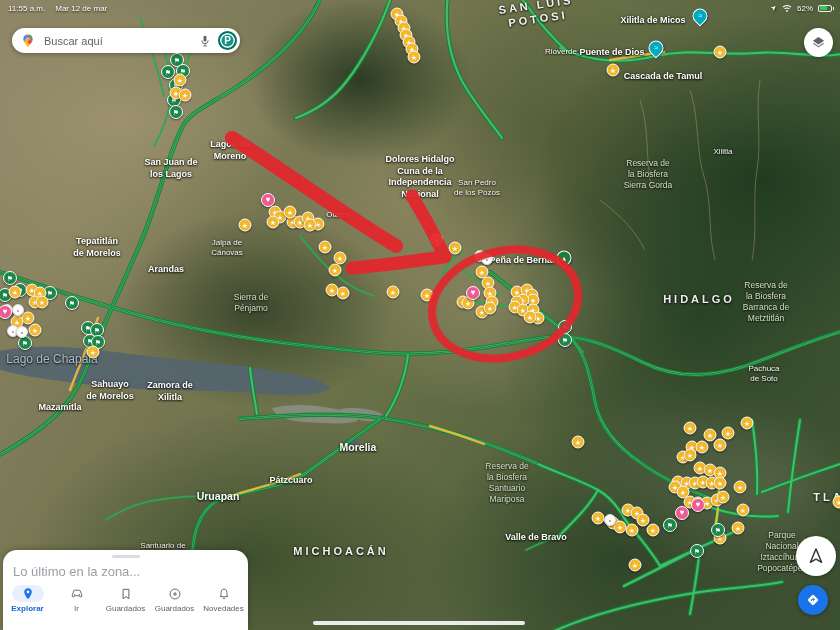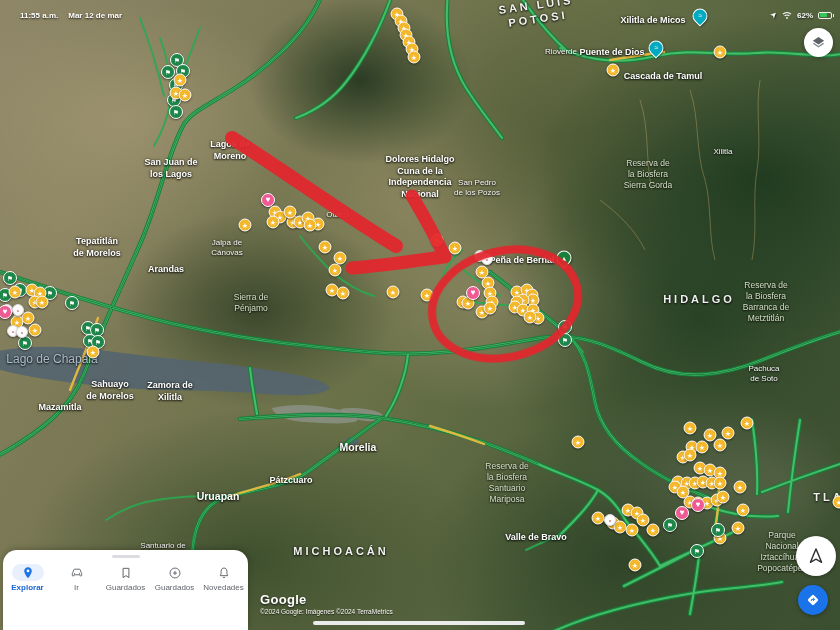--- a/index.html
+++ b/index.html
@@ -59,23 +59,23 @@
   .tw,.gm{width:15px;height:15px;border:1.5px solid #fff;color:#fff;font-size:7px;
        border-radius:50% 50% 50% 0;transform:translate(-50%,-70%) rotate(-45deg);}
   .tw{background:#01a9c1;}
   .gm{background:#188038;}
   .tw .g,.gm .g{transform:rotate(45deg);}
 
   
   #annot{position:absolute;inset:0;z-index:4;pointer-events:none;}
 
   
-  #statusbar{position:absolute;top:0;left:12px;right:0;height:14px;z-index:20;display:flex;
-      align-items:center;justify-content:space-between;padding:15px 8px;color:#fff;font-size:8px;
-      font-weight:700;text-shadow:0 1px 2px rgba(0,0,0,.8);}
+  #statusbar{position:absolute;top:0;left:0;right:0;height:14px;z-index:20;display:flex;
+      align-items:center;justify-content:space-between;padding:8px 8px;color:#fff;font-size:8px;
+      font-weight:400;text-shadow:0 1px 2px rgba(0,0,0,.8);}
   #statusbar .left{display:flex;gap:10px;}
   #statusbar .right{display:flex;gap:5px;align-items:center;}
   .batt{width:14px;height:7px;border:1px solid rgba(255,255,255,.9);border-radius:2px;position:relative;}
   .batt i{position:absolute;left:.5px;top:.5px;bottom:.5px;width:62%;background:#35c759;border-radius:1px;}
   .batt:after{content:"";position:absolute;right:-3px;top:1.5px;width:1.5px;height:3px;background:rgba(255,255,255,.9);}
   .navglyph{display:inline-block;transform:rotate(-45deg);font-size:7px;}
 
   
   #searchbar{position:absolute;left:12px;top:28px;width:228px;height:25px;background:#fff;
       border-radius:13px;z-index:21;display:flex;align-items:center;padding:0 3px 0 9px;
@@ -693,20 +693,38 @@
         <path d="M1,4 A7,7 0 0 1 11,4 M3,6.2 A4.2,4.2 0 0 1 9,6.2" stroke="#fff" stroke-width="1.4" fill="none"></path>
         <circle cx="6" cy="8.6" r="1.1" fill="#fff"></circle>
       </svg>
       <span>62%</span>
       <span class="batt">
           <i></i>
         </span>
     </div>
   </div>
 
+  <div id="searchbar">
+    <svg class="gpin" viewBox="0 0 24 24">
+      <path d="M12 1 C7 1 4 4.5 4 9 C4 10.8 4.7 12.4 5.7 13.8 L12 1 Z" fill="#4285F4"></path>
+      <path d="M12 1 C17 1 20 4.5 20 9 C20 10.4 19.6 11.7 19 13 L12 1 Z" fill="#34A853"></path>
+      <path d="M5.7 13.8 L12 23 L14.5 18.5 L8.5 8 Z" fill="#FBBC04"></path>
+      <path d="M19 13 C17.5 16 14.5 18.5 14.5 18.5 L8.5 8 L12 1 Z" fill="#EA4335"></path>
+      <circle cx="12" cy="8.6" r="2.6" fill="#fff"></circle>
+      <circle cx="12" cy="8.6" r="1.5" fill="#4285F4"></circle>
+    </svg>
+    <input placeholder="Buscar aquí" style="">
+    <svg class="micw" viewBox="0 0 24 24">
+      <rect x="9.5" y="3" width="5" height="10" rx="2.5" fill="#5f6368"></rect>
+      <path d="M6.5 11 A5.5 5.5 0 0 0 17.5 11 M12 16.5 L12 20 M9 20.5 L15 20.5" stroke="#5f6368" stroke-width="1.6" fill="none"></path>
+    </svg>
+    <div id="avatar">
+      <span>P</span>
+    </div>
+  </div>
 
   <button class="circlebtn" id="layersbtn">
     <svg width="15" height="15" viewBox="0 0 24 24">
       <path d="M12 3 L21 9 L12 15 L3 9 Z" fill="#5f6368"></path>
       <path d="M4.8 12.5 L12 17.4 L19.2 12.5 L21 13.8 L12 20 L3 13.8 Z" fill="#5f6368" opacity=".75"></path>
     </svg>
   </button>
 
   <button class="circlebtn" id="mylocbtn">
     <svg width="18" height="18" viewBox="0 0 24 24">
@@ -716,20 +734,21 @@
 
   <button class="circlebtn" id="dirfab">
     <svg width="16" height="16" viewBox="0 0 24 24">
       <rect x="6" y="6" width="12" height="12" rx="2" transform="rotate(45 12 12)" fill="#fff"></rect>
       <path d="M9.5 13.5 L9.5 12 Q9.5 11 10.5 11 L13.5 11 M12 8.8 L14.5 11 L12 13.2" stroke="#1a73e8" stroke-width="1.5" fill="none"></path>
     </svg>
   </button>
 
   <div id="sheet">
     <div id="handle"></div>
+    <div id="prompt">Lo último en la zona...</div>
     <div id="nav">
       <button class="navitem active">
         <span class="pill">
           <svg viewBox="0 0 24 24">
               <path d="M12 2 C8 2 5.5 5 5.5 8.5 C5.5 13 12 21 12 21 C12 21 18.5 13 18.5 8.5 C18.5 5 16 2 12 2 Z" fill="#1a73e8"></path>
               <circle cx="12" cy="8.5" r="2.4" fill="#fff"></circle>
             </svg>
         </span>
         <span>Explorar</span>
       </button>
@@ -765,19 +784,15 @@
           <svg viewBox="0 0 24 24">
               <path d="M12 3.5 C9 3.5 7 5.8 7 9 L7 13.5 L5.5 16.5 L18.5 16.5 L17 13.5 L17 9 C17 5.8 15 3.5 12 3.5 Z" fill="none" stroke="#5f6368" stroke-width="1.6" stroke-linejoin="round"></path>
               <path d="M10 19 Q12 21 14 19" stroke="#5f6368" stroke-width="1.6" fill="none"></path>
             </svg>
         </span>
         <span>Novedades</span>
       </button>
     </div>
   </div>
 
-  <div id="attrib">
-    <div id="gword">Google</div>
-    <div id="copy">©2024 Google: Imágenes ©2024 TerraMetrics</div>
-  </div>
 
   <div id="homebar"></div>
 </div>
 
 </body></html>

